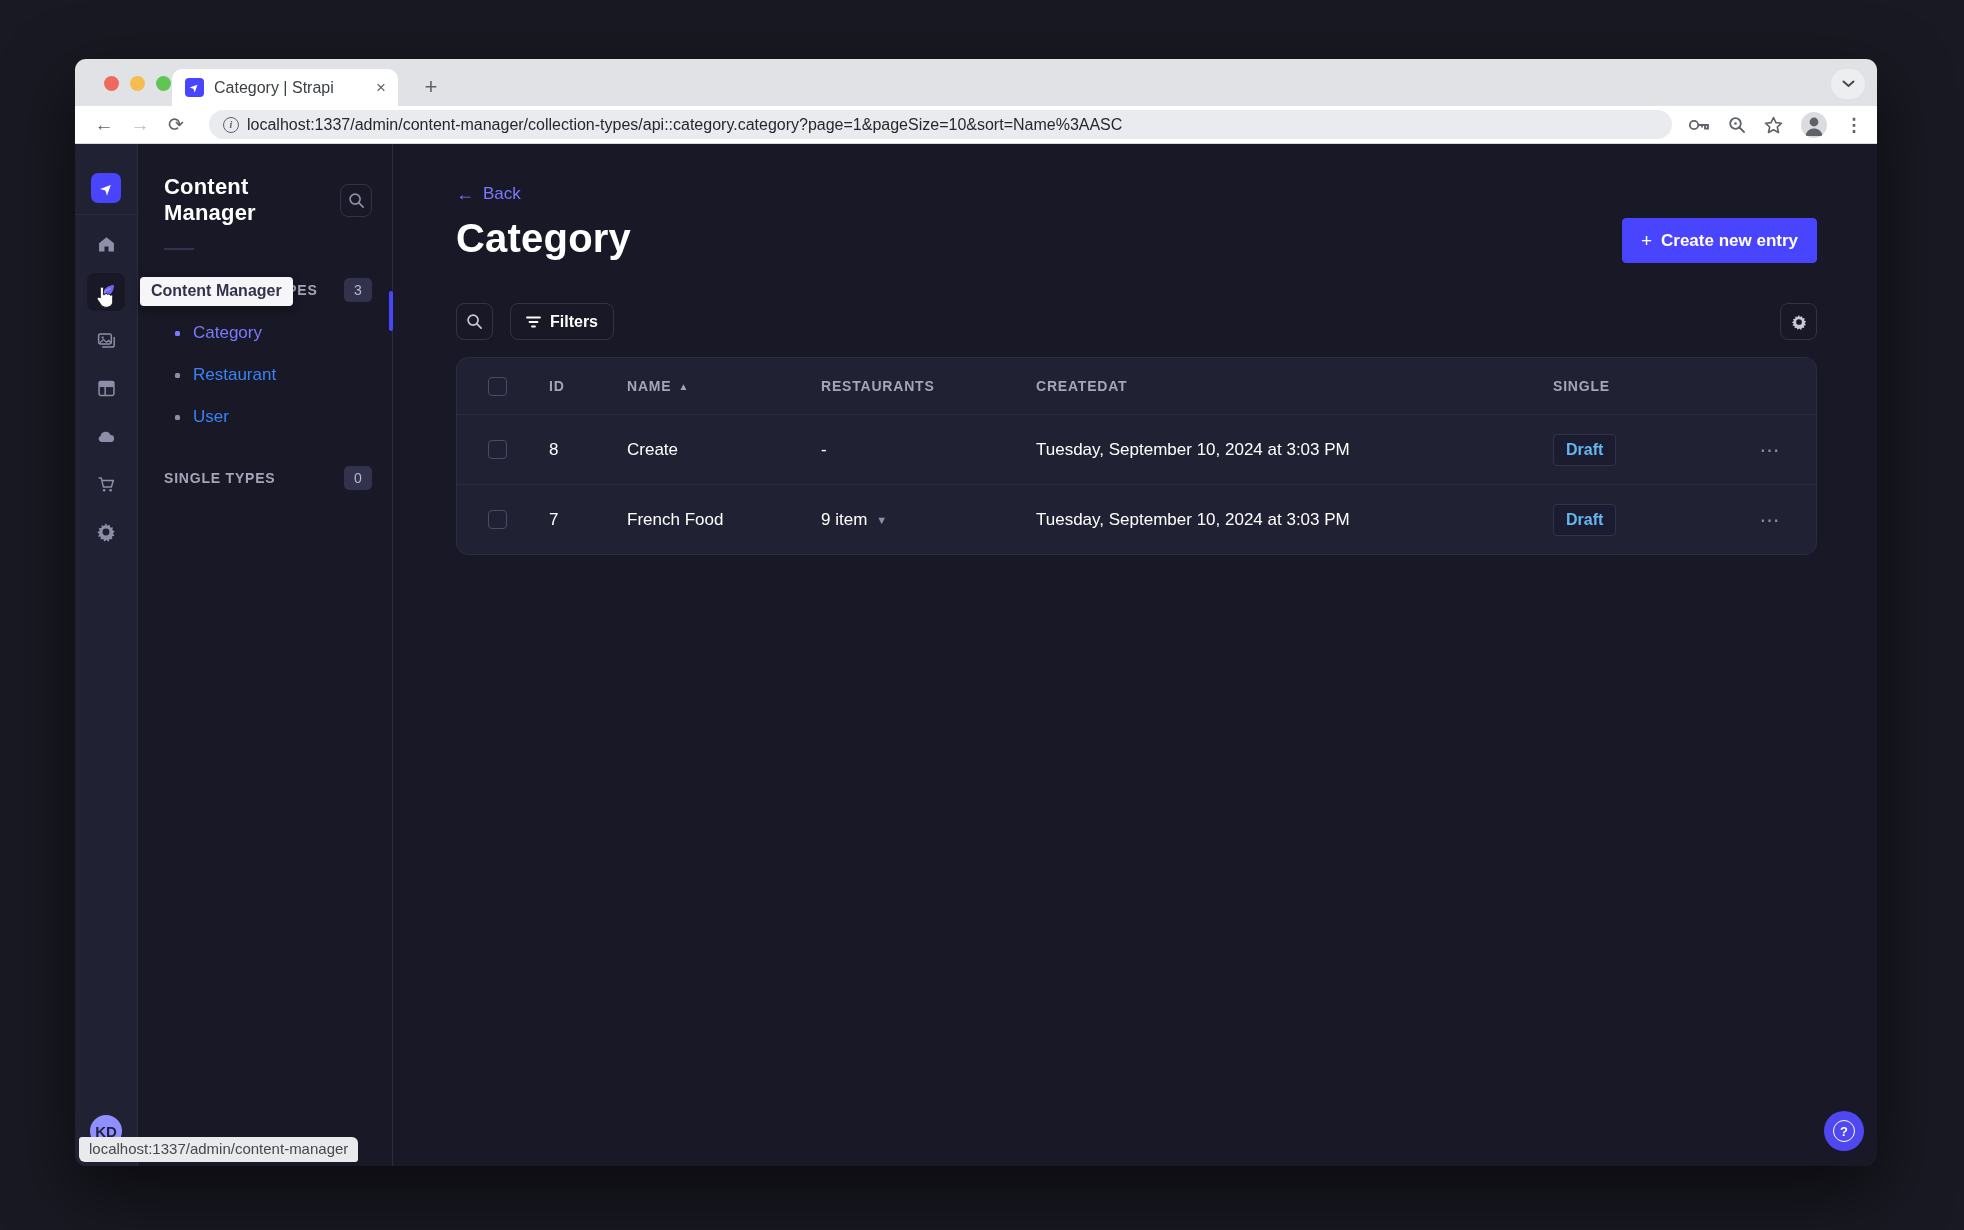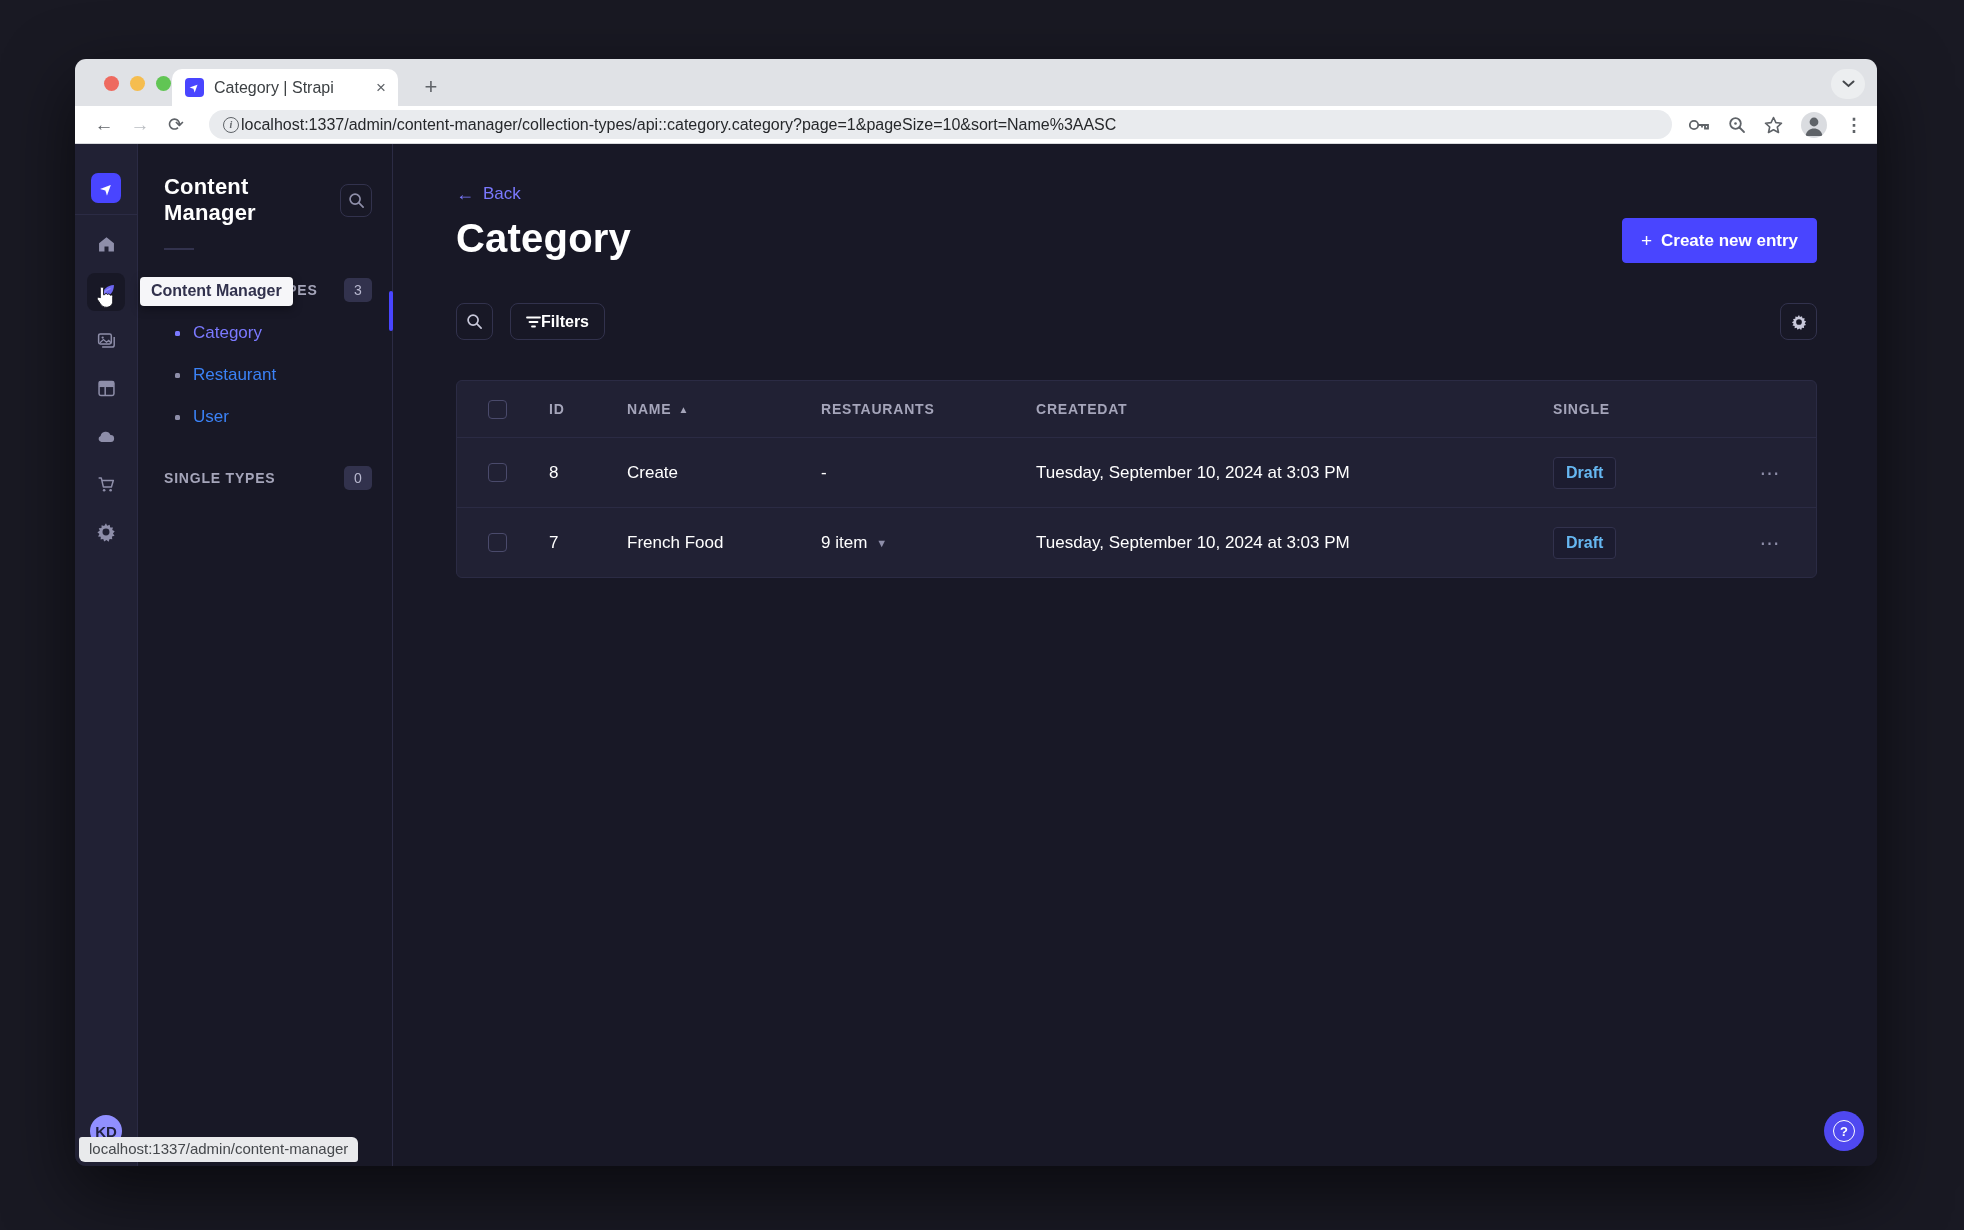--- a/index.html
+++ b/index.html
@@ -33,21 +33,21 @@
   .toolbar { height:38px; background:#ffffff; display:flex; align-items:center; padding:0 14px;
              border-bottom:1px solid #d8dadd; flex:0 0 auto; }
   .navbtn { width:30px; display:flex; align-items:center; justify-content:center;
             font-size:19px; color:#5f6368; margin-right:6px; }
   .navbtn.fwd { color:#b9bcc1; }
   .omnibox { flex:1; height:29px; background:#e9ebee; border-radius:15px; margin:0 12px;
              display:flex; align-items:center; padding:0 14px; min-width:0; }
   .info-ic { width:16px; height:16px; border:1.6px solid #5f6368; border-radius:50%;
              color:#5f6368; font-size:10px; display:flex; align-items:center; justify-content:center;
              flex:0 0 auto; font-family:"Liberation Serif", serif; font-style:italic; font-weight:bold; }
-  .url { margin-left:2px; font-size:16px; color:#26282b; white-space:nowrap; overflow:hidden; }
+  .url { margin-left:8px; font-size:16px; color:#26282b; white-space:nowrap; overflow:hidden; }
   .tool-icons { display:flex; align-items:center; gap:18px; margin-left:4px; }
   .tool-icons svg { display:block; }
   .profile { width:26px; height:26px; border-radius:50%; background:#dadce0; display:flex;
              align-items:center; justify-content:center; overflow:hidden; }
   .kebab { color:#5f6368; font-size:18px; font-weight:bold; letter-spacing:0; }
 
   
   .app { flex:1; background:#181826; display:flex; position:relative; min-height:0; }
 
   
@@ -96,27 +96,27 @@
   .headrow { display:flex; align-items:flex-start; justify-content:space-between; margin-top:12px; }
   .page-title { font-size:40px; font-weight:bold; color:#ffffff; letter-spacing:.2px; }
   .create-btn { display:flex; align-items:center; gap:9px; background:#4945ff; color:#fff;
                 border:1px solid #4945ff; border-radius:4px; padding:0 18px; height:45px;
                 font-size:17px; font-weight:bold; margin-top:2px; font-family:inherit; }
   .create-btn .plus { font-size:19px; font-weight:normal; line-height:1; }
   .subtitle { margin-top:6px; font-size:20px; color:#a5a5ba; }
   .tablebar { display:flex; align-items:center; margin-top:40px; }
   .iconbtn { width:37px; height:37px; border:1px solid #32324d; border-radius:8px; background:transparent;
              display:flex; align-items:center; justify-content:center; }
-  .filters-btn { display:flex; align-items:center; height:37px; border:1px solid #32324d;
+  .filters-btn { display:flex; align-items:center; gap:9px; height:37px; border:1px solid #32324d;
                  border-radius:8px; background:transparent; color:#fff; font-size:16px; font-weight:bold;
                  padding:0 15px; margin-left:17px; font-family:inherit; }
   .tablebar .spacer { flex:1; }
 
   
-  .table-card { margin-top:40px; background:#212134; border:1px solid #2b2b44; border-radius:6px; }
+  .table-card { margin-top:17px; background:#212134; border:1px solid #2b2b44; border-radius:12px; }
   .tr { display:grid; grid-template-columns:92px 78px 194px 215px 517px 172px 1fr; align-items:center; }
   .tr.head { height:56px; }
   .tr.row { height:70px; border-top:1px solid #2b2b44; }
   .th { font-size:14px; font-weight:bold; color:#a5a5ba; letter-spacing:.8px; display:flex; align-items:center; gap:7px; }
   .sort-caret { font-size:10px; color:#a5a5ba; }
   .td { font-size:17px; color:#ffffff; display:flex; align-items:center; }
   .cb-cell { padding-left:31px; }
   .checkbox { width:19px; height:19px; border:1px solid #4a4a6b; border-radius:4px; background:#212134; }
   .rel-caret { margin-left:9px; font-size:11px; color:#8e8ea9; }
   .status-badge { display:inline-flex; align-items:center; border:1px solid #32324d; border-radius:4px;

